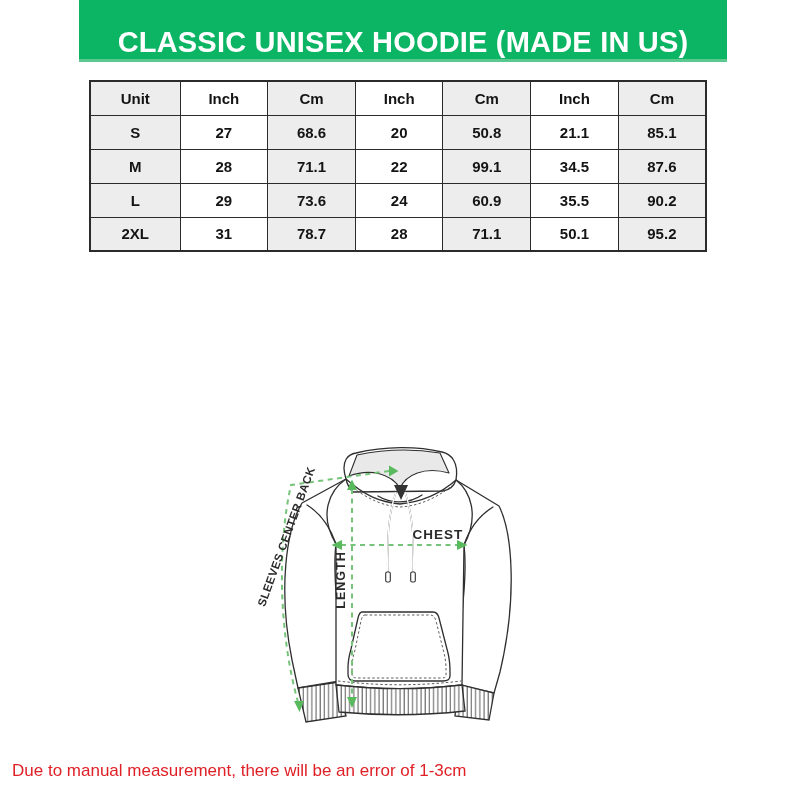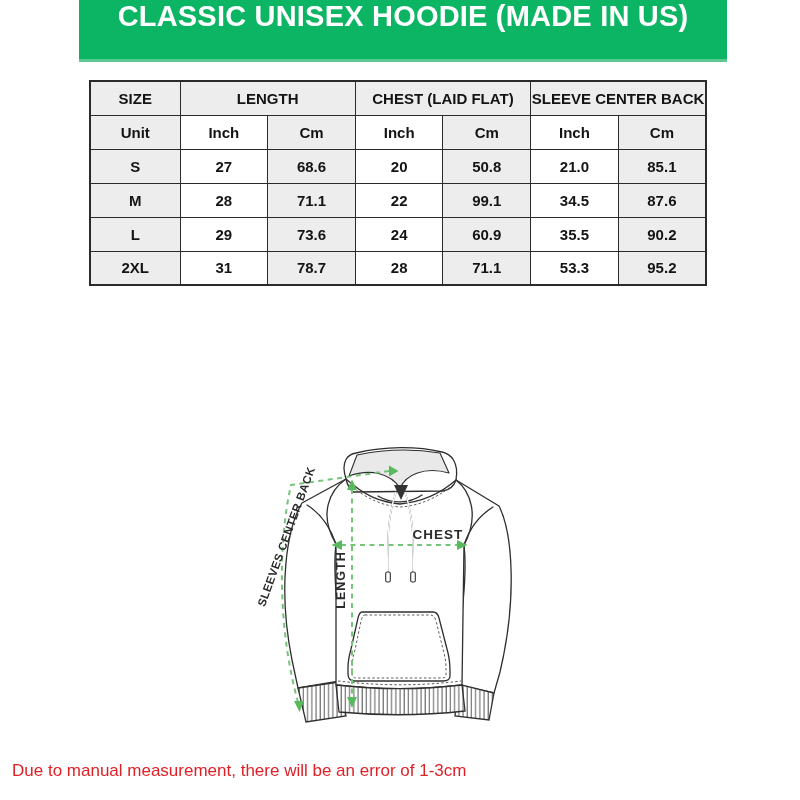--- a/index.html
+++ b/index.html
@@ -15,21 +15,21 @@
   *{box-sizing:border-box;margin:0;padding:0;}
   html,body{background:#fff;}
   body{font-family:"Liberation Sans",sans-serif;}
   .page{position:relative;width:800px;height:800px;background:#fff;overflow:hidden;}
 
   
   .banner{
     position:absolute;left:79px;top:0;width:648px;height:62px;
     background:var(--banner-green);
     border-bottom:3px solid var(--banner-green-light);
-    display:flex;align-items:flex-start;justify-content:center;
+    display:flex;align-items:flex-end;justify-content:center;
   }
   .banner h1{
     color:#fff;font-size:29px;font-weight:bold;letter-spacing:.2px;white-space:nowrap;
   }
 
   
   .size-table{
     position:absolute;left:89px;top:80px;width:618px;
     border-collapse:collapse;table-layout:fixed;
     font-size:15px;font-weight:bold;color:var(--ink);
@@ -73,43 +73,37 @@
       <col class="c-size">
         <col>
         <col>
         <col>
         <col>
         <col>
         <col>
     </colgroup>
     <thead>
         <tr>
-          <th colspan="1" class="gray">SIZE</th>
-          <th colspan="2" class="gray">LENGTH</th>
-          <th colspan="2" class="gray">CHEST (LAID FLAT)</th>
-          <th colspan="2" class="gray">SLEEVE CENTER BACK</th>
-        </tr>
-        <tr>
           <th class="gray">Unit</th>
           <th class="">Inch</th>
           <th class="gray">Cm</th>
           <th class="">Inch</th>
           <th class="gray">Cm</th>
           <th class="">Inch</th>
           <th class="gray">Cm</th>
         </tr>
       </thead>
     <tbody>
         <tr>
           <td class="gray">S</td>
           <td class="">27</td>
           <td class="gray">68.6</td>
           <td class="">20</td>
           <td class="gray">50.8</td>
-          <td class="">21.0</td>
+          <td class="">21.1</td>
           <td class="gray">85.1</td>
         </tr>
         <tr>
           <td class="gray">M</td>
           <td class="">28</td>
           <td class="gray">71.1</td>
           <td class="">22</td>
           <td class="gray">99.1</td>
           <td class="">34.5</td>
           <td class="gray">87.6</td>
@@ -122,21 +116,21 @@
           <td class="gray">60.9</td>
           <td class="">35.5</td>
           <td class="gray">90.2</td>
         </tr>
         <tr>
           <td class="gray">2XL</td>
           <td class="">31</td>
           <td class="gray">78.7</td>
           <td class="">28</td>
           <td class="gray">71.1</td>
-          <td class="">53.3</td>
+          <td class="">50.1</td>
           <td class="gray">95.2</td>
         </tr>
       </tbody>
   </table>
 
   <div class="diagram">
     <svg viewBox="248 446 312 318" xmlns="http://www.w3.org/2000/svg">
       <defs>
         <pattern id="rib" width="4.2" height="6" patternUnits="userSpaceOnUse">
           <rect width="4.2" height="6" fill="#fff"></rect>

